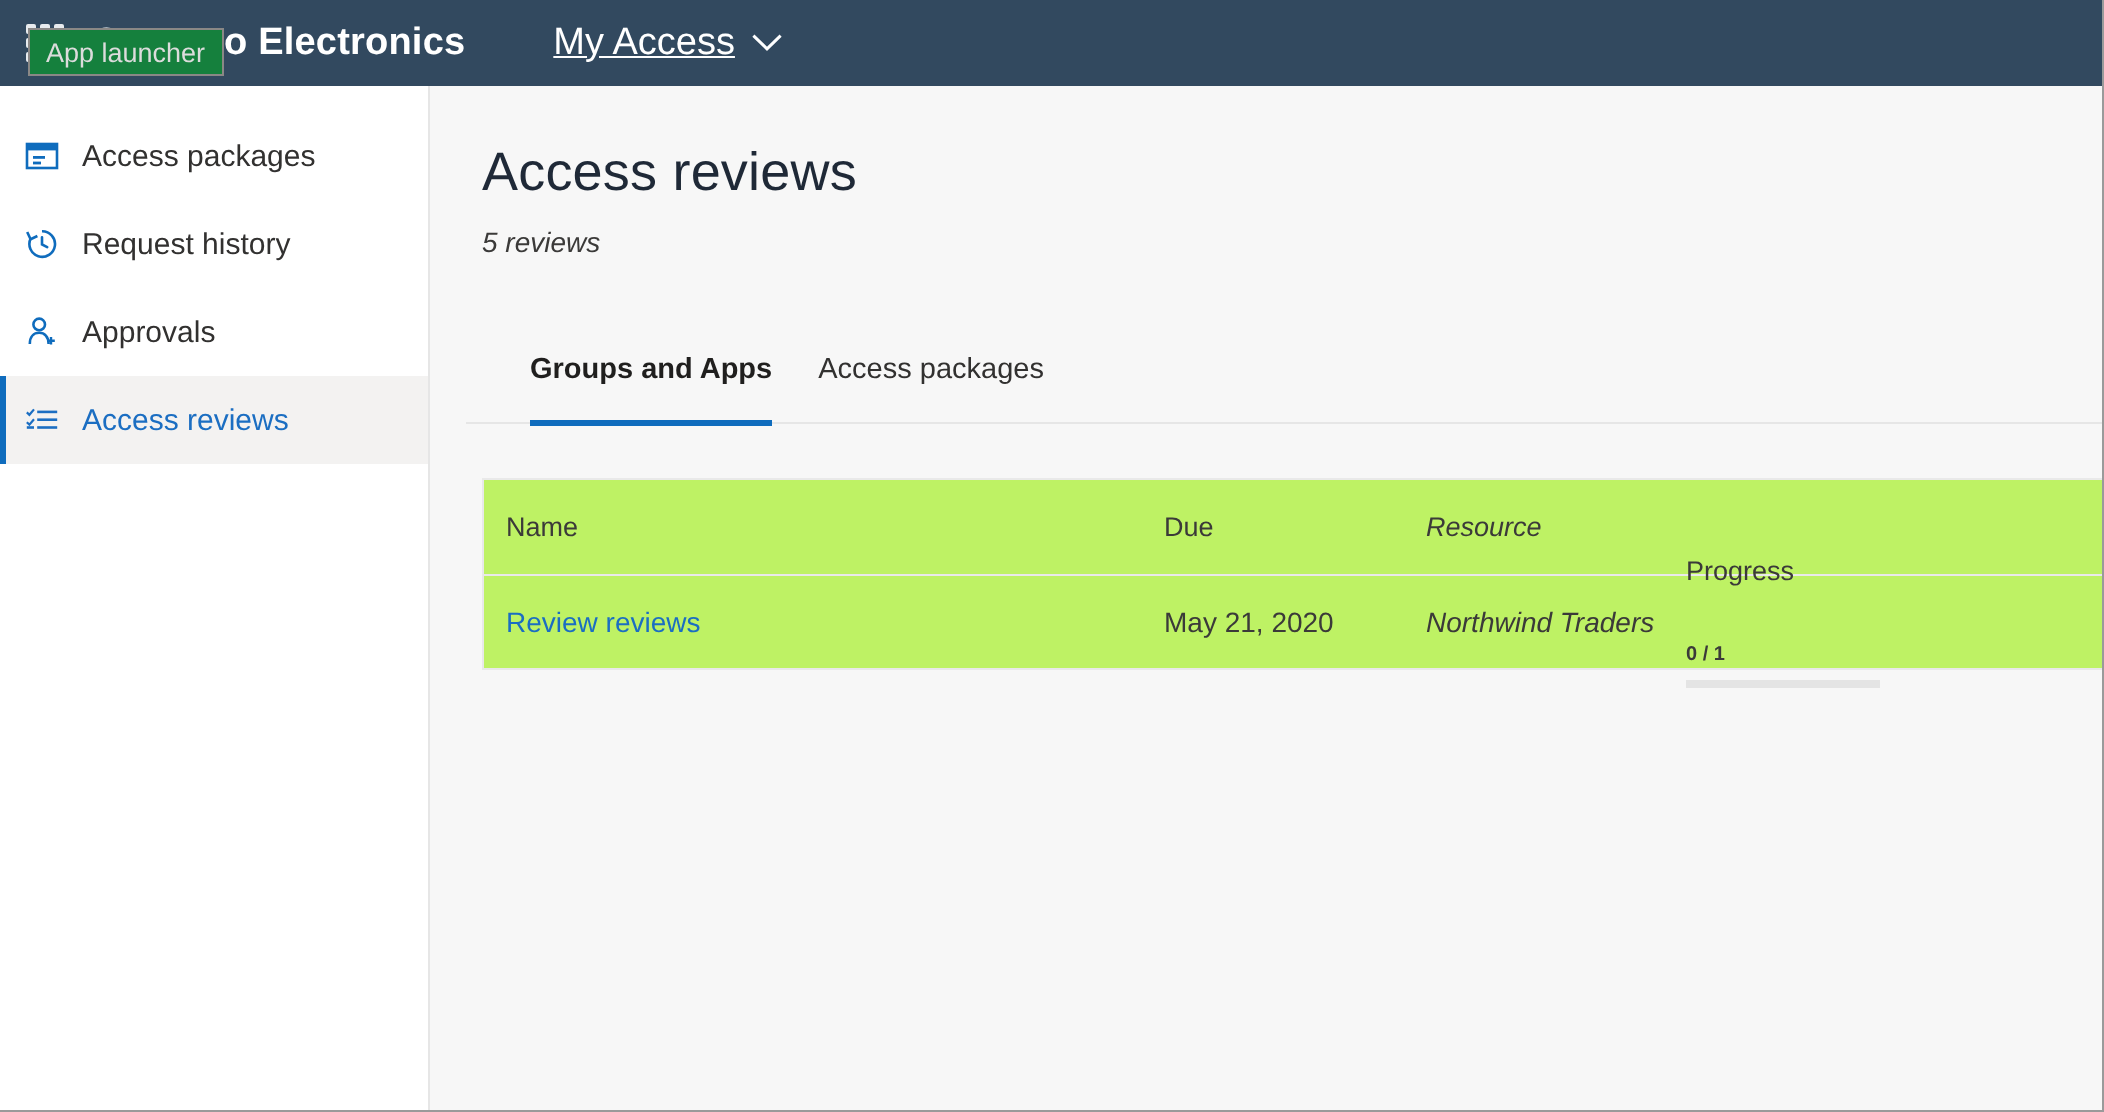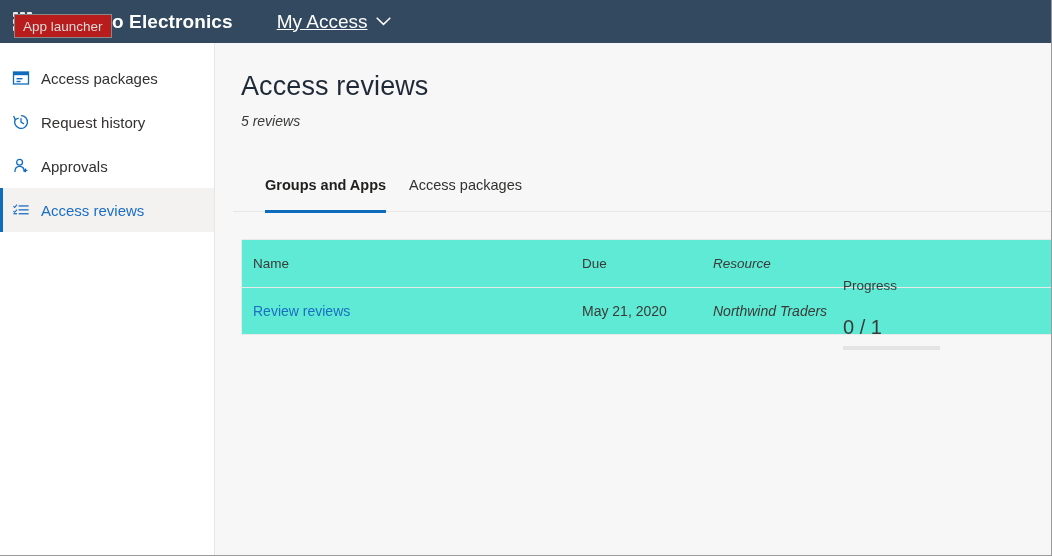--- a/index.html
+++ b/index.html
@@ -85,21 +85,21 @@
   
   .tooltip {
     position: absolute;
     left: 14px;
     top: 14px;
     height: 24px;
     box-sizing: border-box;
     padding: 0 8px;
     display: flex;
     align-items: center;
-    background: #b91c1c;
+    background: #15803d;
     border: 1px solid #8a8886;
     color: #dcdcdc;
     font-size: 13.5px;
     white-space: nowrap;
     z-index: 40;
   }
 
   
   .sidebar {
     position: absolute;
@@ -206,21 +206,21 @@
     height: 3px;
     background: #0f6cbd;
   }
 
   
   .card {
     position: absolute;
     left: 25px;
     top: 196px;
     width: 811px;
-    background: #5eead4;
+    background: #bef264;
     border-top: 1px solid #e9e9e9;
     border-left: 1px solid #e9e9e9;
     box-sizing: border-box;
   }
   .trow {
     display: flex;
     align-items: center;
     height: 47px;
     border-bottom: 1px solid #e9e9e9;
     box-sizing: border-box;
@@ -242,22 +242,23 @@
   .link {
     color: #1b6ec2;
     cursor: pointer;
   }
   .prog-wrap {
     display: flex;
     flex-direction: column;
     gap: 7px;
   }
   .prog-label {
-    font-size: 20px;
+    font-size: 10px;
     color: #3b3a39;
+    font-weight: bold;
   }
   .prog-track {
     width: 97px;
     height: 4px;
     background: #e4e4e4;
   }
   .prog-fill {
     height: 4px;
     background: #0f6cbd;
     width: 0;

